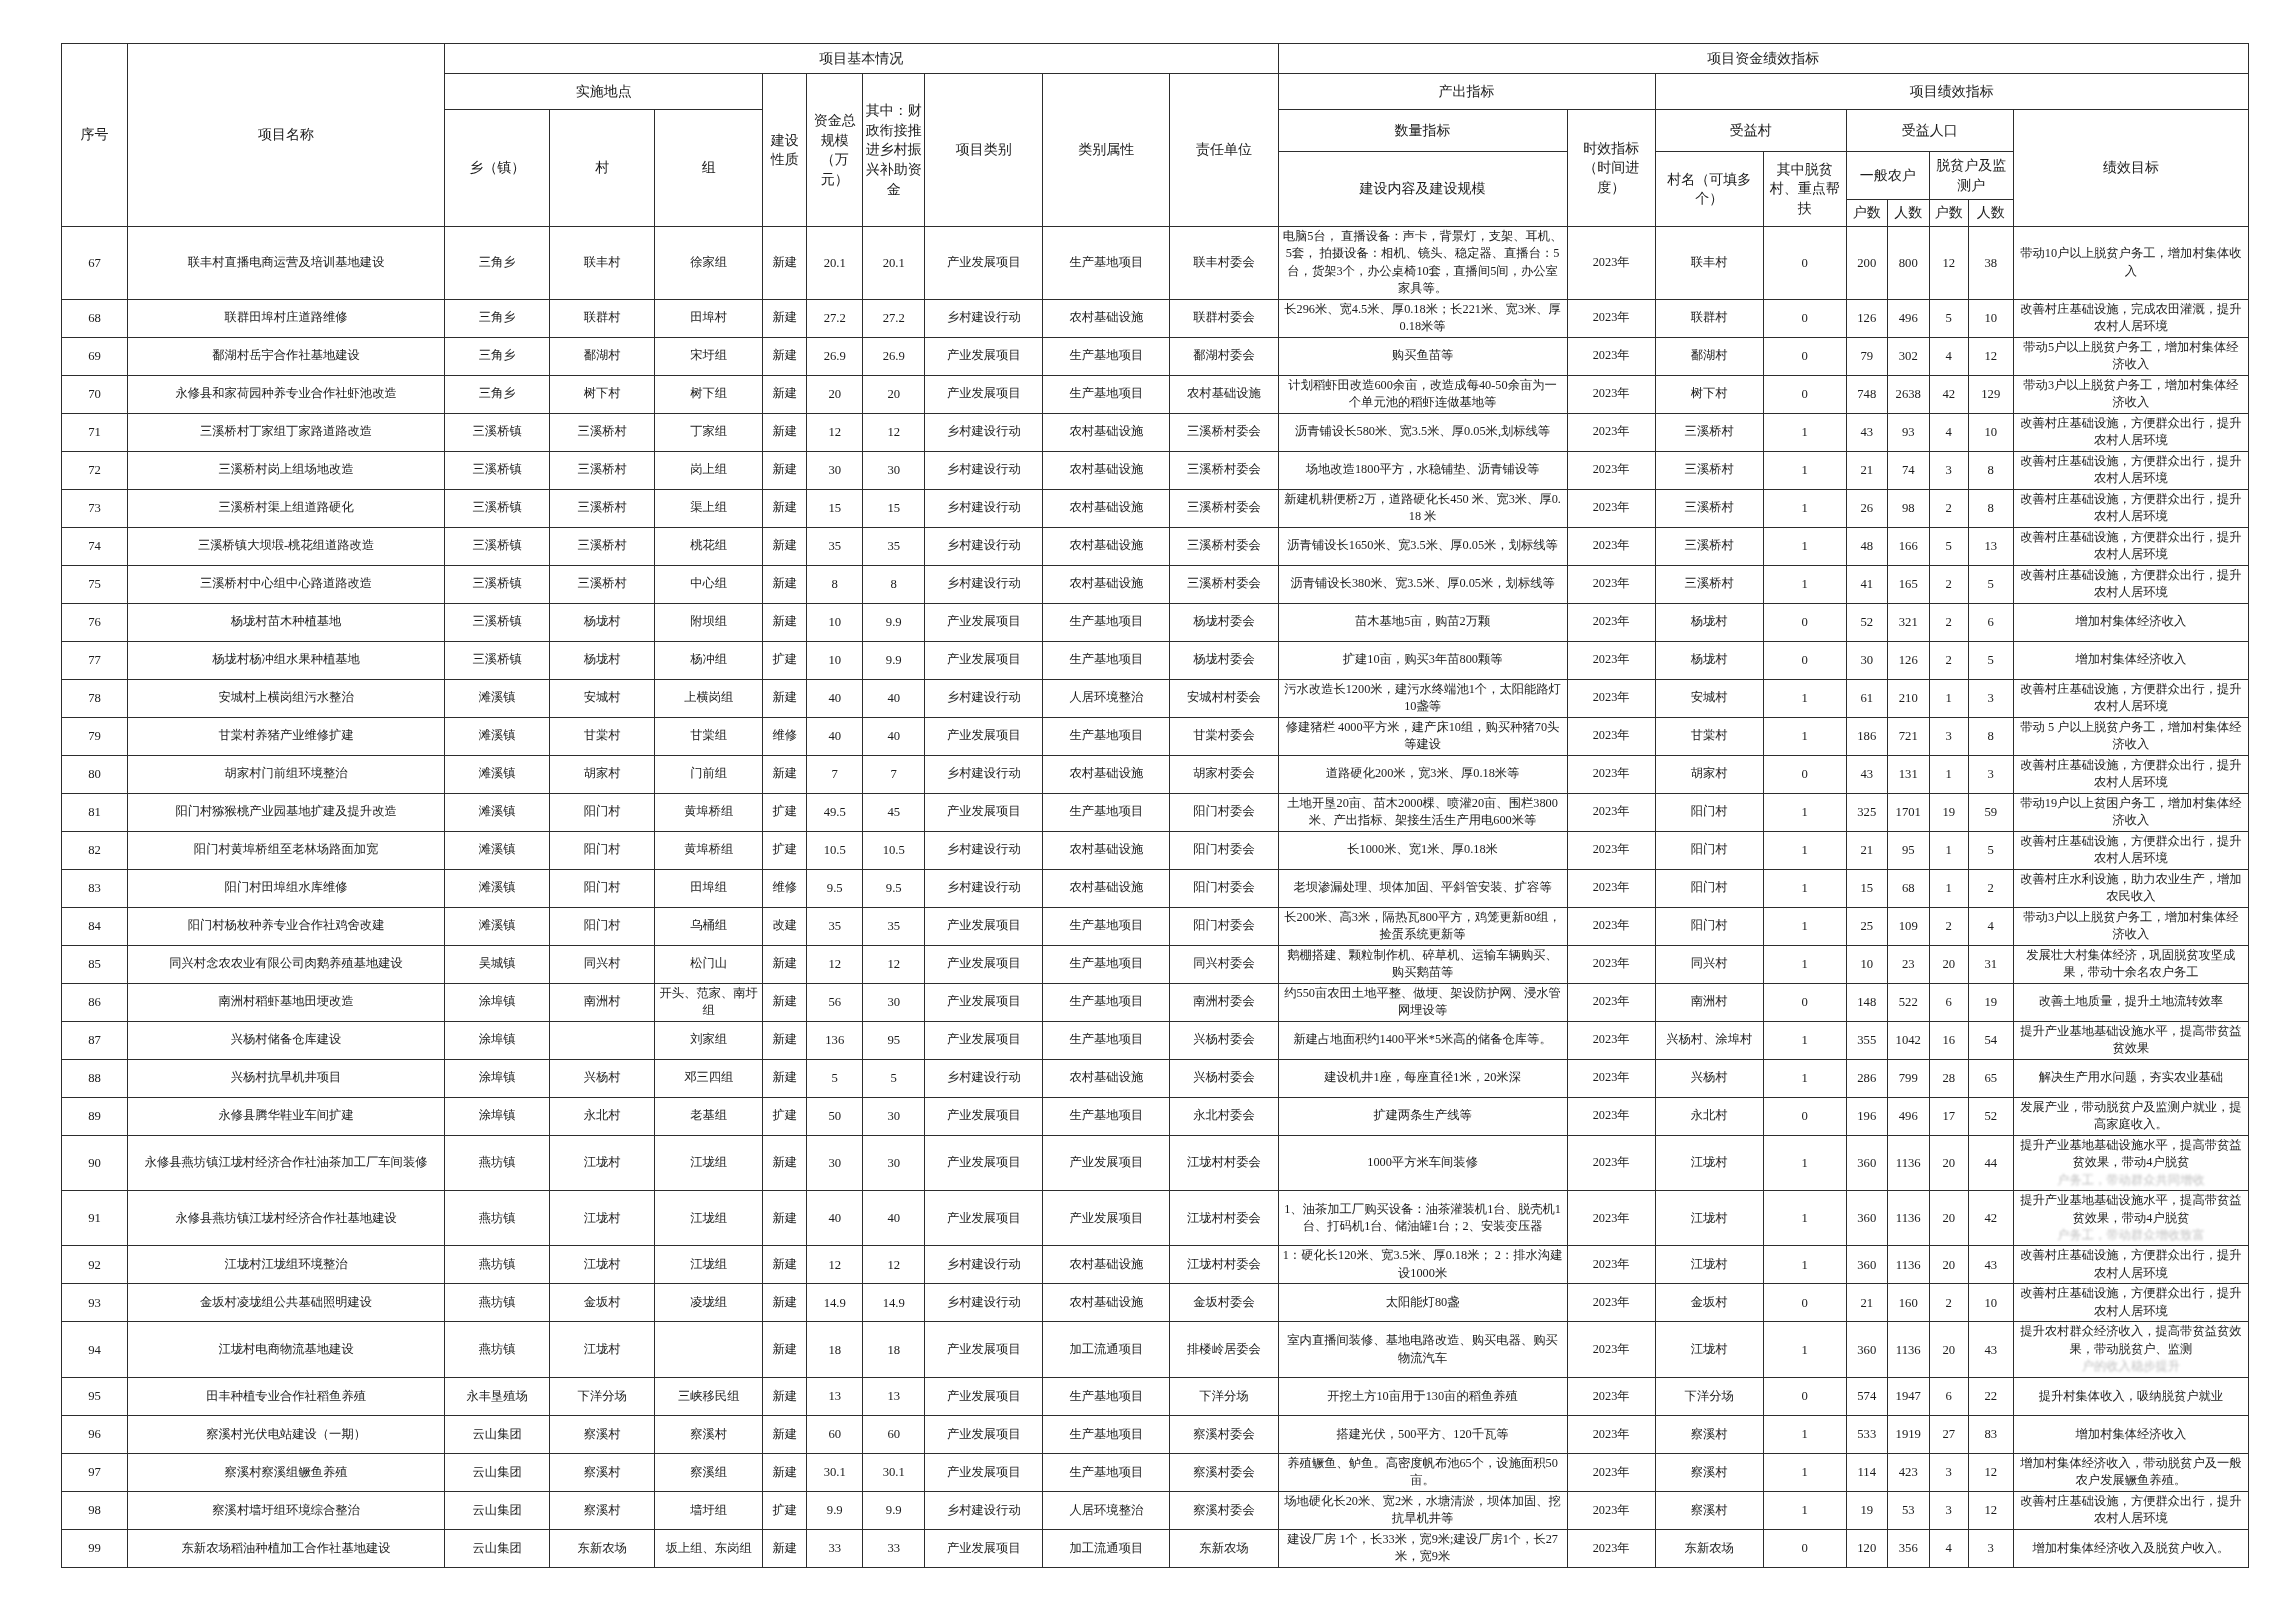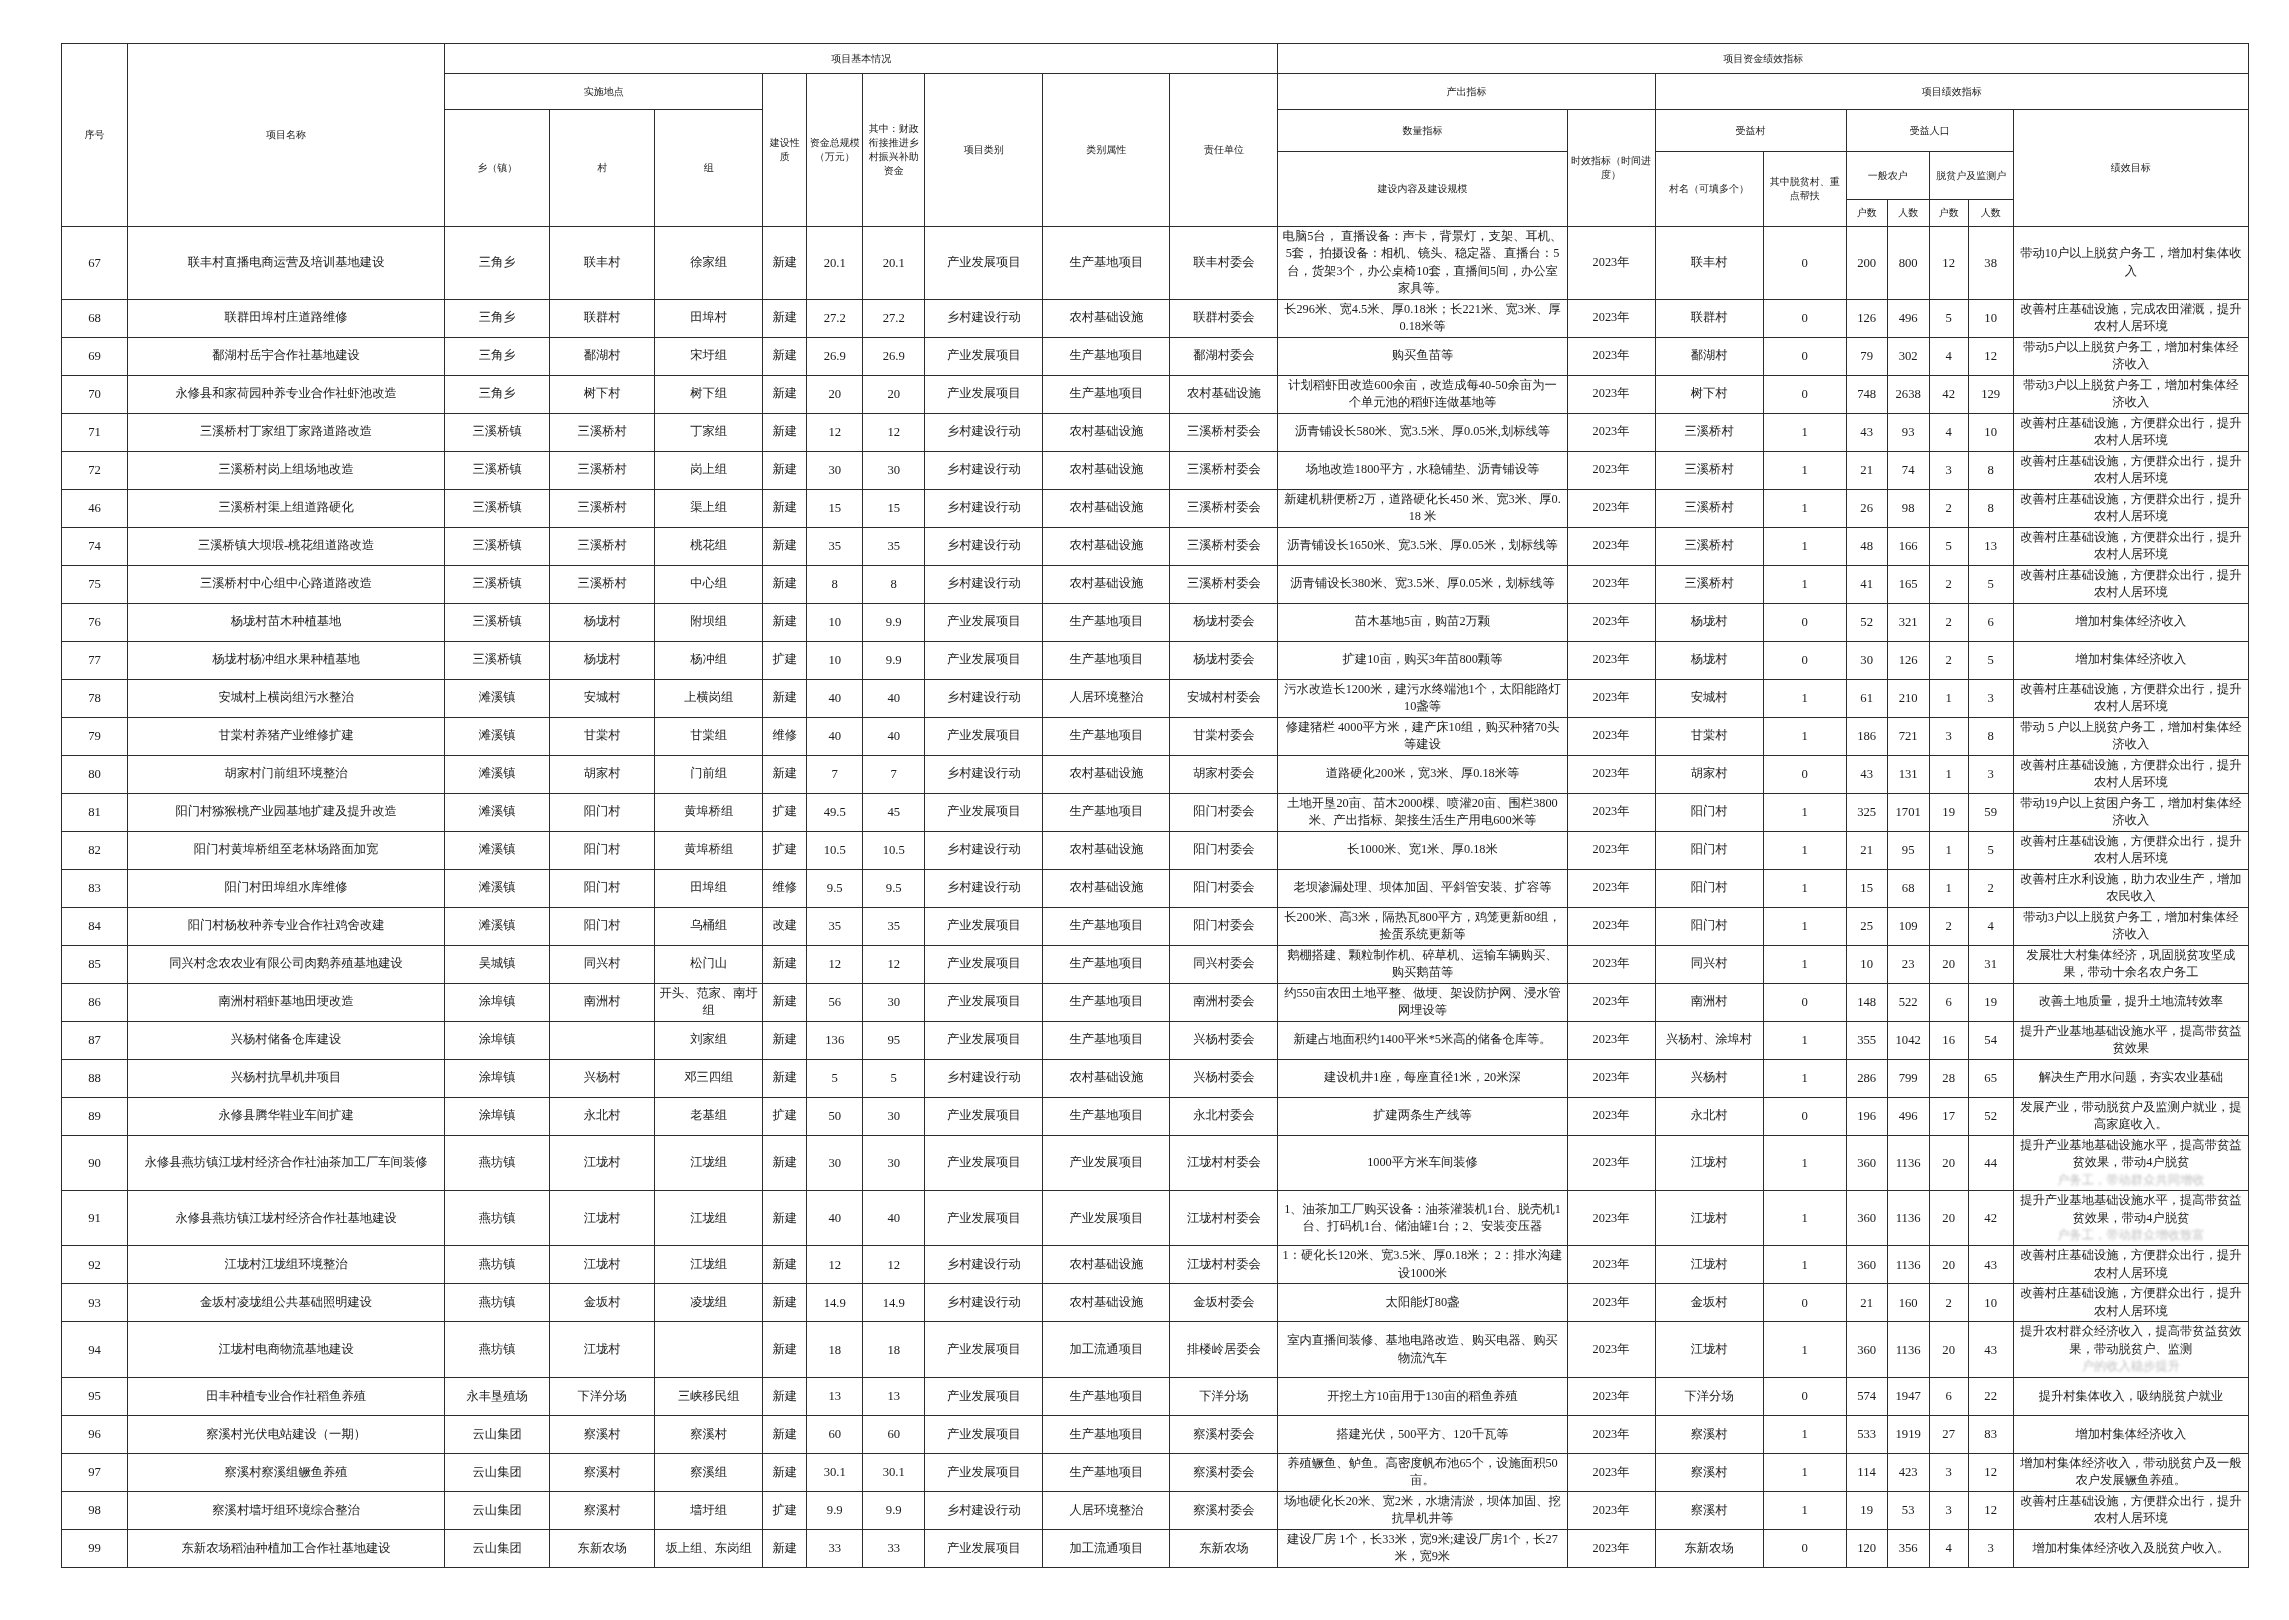--- a/index.html
+++ b/index.html
@@ -21,21 +21,21 @@
   }
   th,td{
     border:1.2px solid #2d2d2d;
     text-align:center;
     vertical-align:middle;
     font-weight:normal;
     word-break:break-all;
     overflow:hidden;
   }
   thead th{
-    font-size:10px;
+    font-size:14px;
     line-height:1.4;
     padding:1px 2px;
   }
   tr.h1 th{height:27.4px;}
   tr.h2 th{height:33px;}
   tr.h3 th{height:39px;}
   tr.h4 th{height:45px;}
   tr.h5 th{height:23.5px;margin-top:9px;}
   tbody td{
     font-size:12.3px;
@@ -247,21 +247,21 @@
           <td>2023年</td>
           <td>三溪桥村</td>
           <td class="num">1</td>
           <td class="num">21</td>
           <td class="num">74</td>
           <td class="num">3</td>
           <td class="num">8</td>
           <td><span>改善村庄基础设施，方便群众出行，提升农村人居环境</span></td>
         </tr>
         <tr>
-          <td class="num">46</td>
+          <td class="num">73</td>
           <td>三溪桥村渠上组道路硬化</td>
           <td>三溪桥镇</td>
           <td>三溪桥村</td>
           <td>渠上组</td>
           <td>新建</td>
           <td class="num">15</td>
           <td class="num">15</td>
           <td>乡村建设行动</td>
           <td>农村基础设施</td>
           <td>三溪桥村委会</td>

